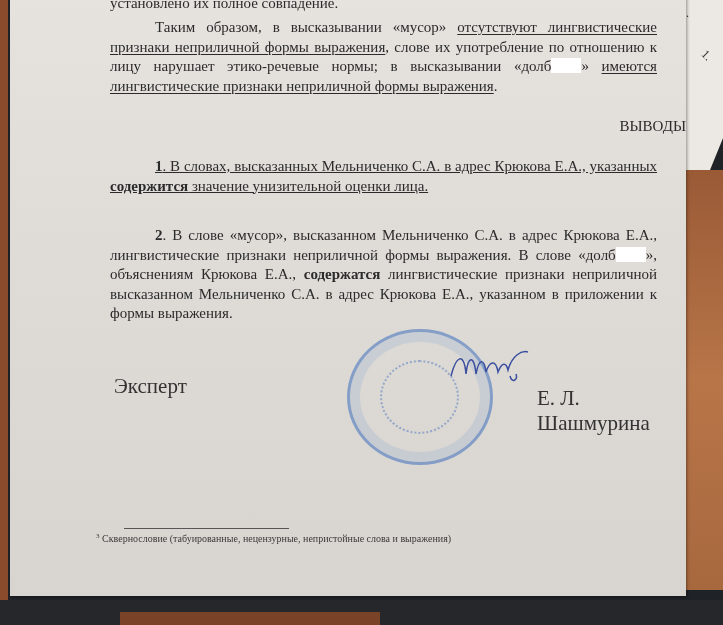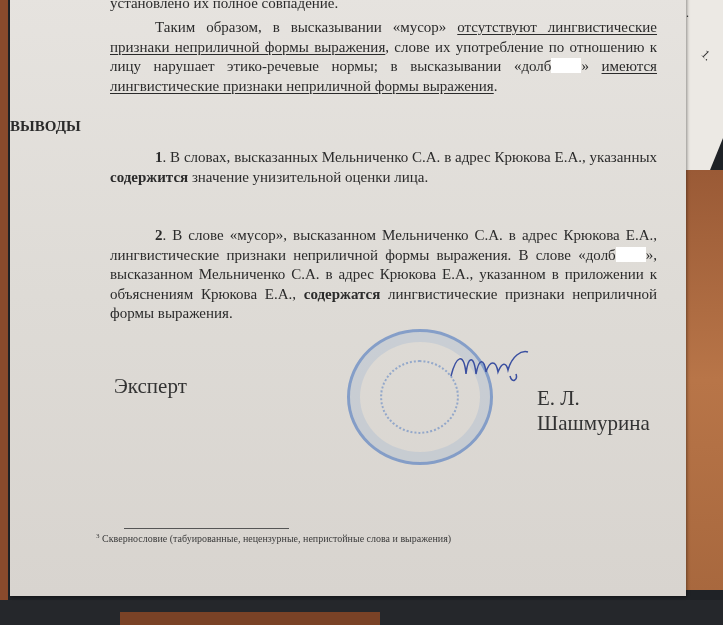--- a/index.html
+++ b/index.html
@@ -19,21 +19,21 @@
   .page {
     position: absolute; left: 10px; top: -6px; width: 676px; height: 602px;
     background: linear-gradient(180deg, #e6e3df 0%, #dedbd6 50%, #d8d4cf 100%);
     box-shadow: 1px 1px 3px rgba(0,0,0,0.4);
   }
   .text { position: absolute; left: 100px; width: 547px; color: #2b2b2b; font-size: 15px; line-height: 19.5px; text-align: justify; }
   .line { display: block; text-align-last: justify; white-space: nowrap; }
   .line.last { text-align-last: left; }
   u { text-decoration: underline; text-underline-offset: 2px; }
   .mask { display: inline-block; width: 30px; height: 15px; background: #ffffff; vertical-align: -2px; }
-  .heading { position: absolute; left: 0; width: 676px; top: 124px; text-align: left; font-weight: bold; font-size: 15px; color: #2b2b2b; }
+  .heading { position: absolute; left: 0; width: 676px; top: 124px; text-align: right; font-weight: normal; font-size: 15px; color: #2b2b2b; }
   .sig-label { position: absolute; font-size: 21px; color: #333; }
   .stamp { position: absolute; left: 337px; top: 335px; width: 140px; height: 130px; border-radius: 50%;
     border: 3px solid rgba(60,110,190,0.55); box-shadow: inset 0 0 0 10px rgba(90,140,210,0.15); }
   .stamp-inner { position: absolute; left: 30px; top: 28px; width: 75px; height: 70px; border-radius: 50%;
     border: 2px dotted rgba(60,110,190,0.45); }
   .footnote-rule { position: absolute; left: 114px; top: 534px; width: 165px; height: 1px; background: #555; }
   .footnote { position: absolute; left: 86px; top: 538px; font-size: 10px; color: #3a3a3a; white-space: nowrap; }
   .footnote sup { font-size: 7px; }
 </style>
 </head>
@@ -56,30 +56,30 @@
 
   <div class="text" style="top:12px;margin-top:12px;">
     <span class="line" style="padding-left:45px;"><span>Таким образом, в высказывании «мусор» </span><u>отсутствуют лингвистические</u></span>
     <span class="line"><u>признаки неприличной формы выражения</u><span>, слове их употребление по отношению к</span></span>
     <span class="line"><span>лицу нарушает этико-речевые нормы; в высказывании «долб</span><span class="mask"></span><span>» </span><u>имеются</u></span>
     <span class="line last"><u>лингвистические признаки неприличной формы выражения</u><span>.</span></span>
   </div>
 
   <div class="heading">ВЫВОДЫ</div>
 
-  <div class="text" style="top:154px;">
+  <div class="text" style="top:163px;text-decoration:underline;">
     <span class="line" style="padding-left:45px;"><b>1</b><span>. В словах, высказанных Мельниченко С.А. в адрес Крюкова Е.А., указанных</span></span>
     <span class="line last"><b>содержится</b><span> значение унизительной оценки лица.</span></span>
   </div>
 
   <div class="text" style="top:232px;">
     <span class="line" style="padding-left:45px;"><b>2</b><span>. В слове «мусор», высказанном Мельниченко С.А. в адрес Крюкова Е.А.,</span></span>
     <span class="line"><span>лингвистические признаки неприличной формы выражения. В слове «долб</span><span class="mask"></span><span>»,</span></span>
+    <span class="line"><span>объяснениям Крюкова Е.А., </span><b>содержатся</b><span> лингвистические признаки неприличной</span></span>
     <span class="line">высказанном Мельниченко С.А. в адрес Крюкова Е.А., указанном в приложении к</span>
-    <span class="line"><span>объяснениям Крюкова Е.А., </span><b>содержатся</b><span> лингвистические признаки неприличной</span></span>
     <span class="line last">формы выражения.</span>
   </div>
 
   <div class="stamp">
     <div class="stamp-inner"></div>
   </div>
   <svg style="position:absolute;left:436px;top:352px;" width="90" height="40">
     <path d="M5 30 C10 10, 18 5, 20 28 C22 10, 28 8, 30 28 C33 12, 38 12, 40 26 C44 14, 50 14, 52 26 C56 16, 60 16, 62 24 C66 10, 75 4, 82 6 M70 28 C72 34, 66 38, 64 30" stroke="#3a4fa0" stroke-width="1.5" fill="none"></path>
   </svg>
 

